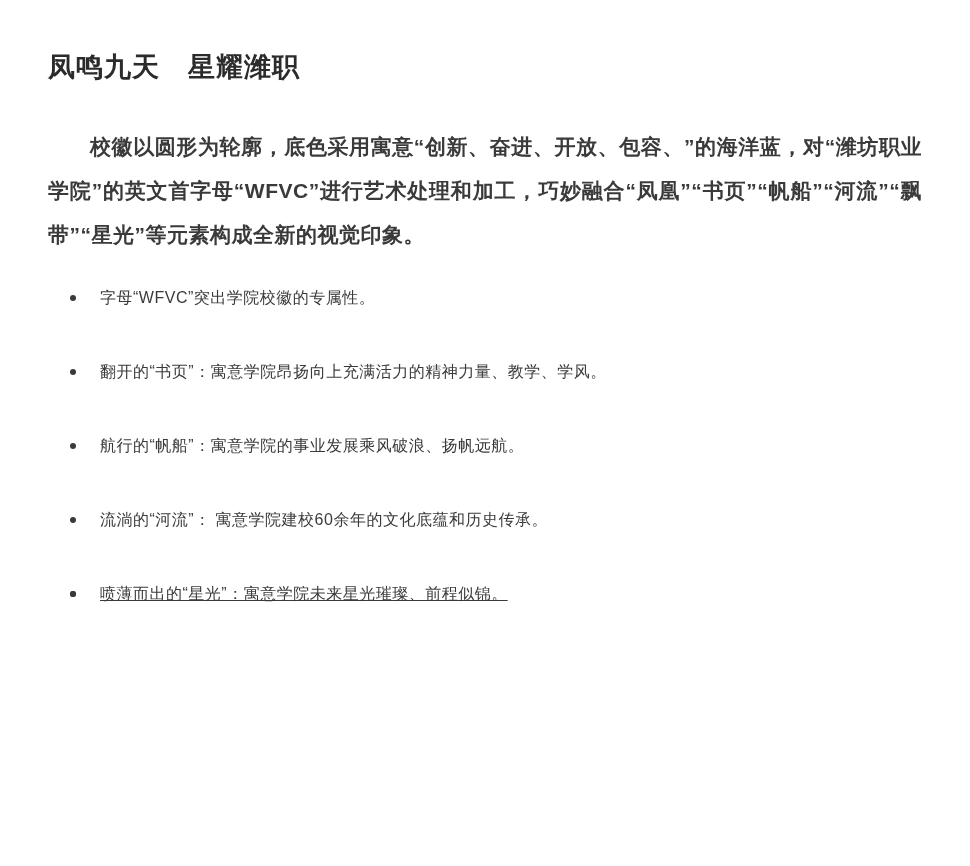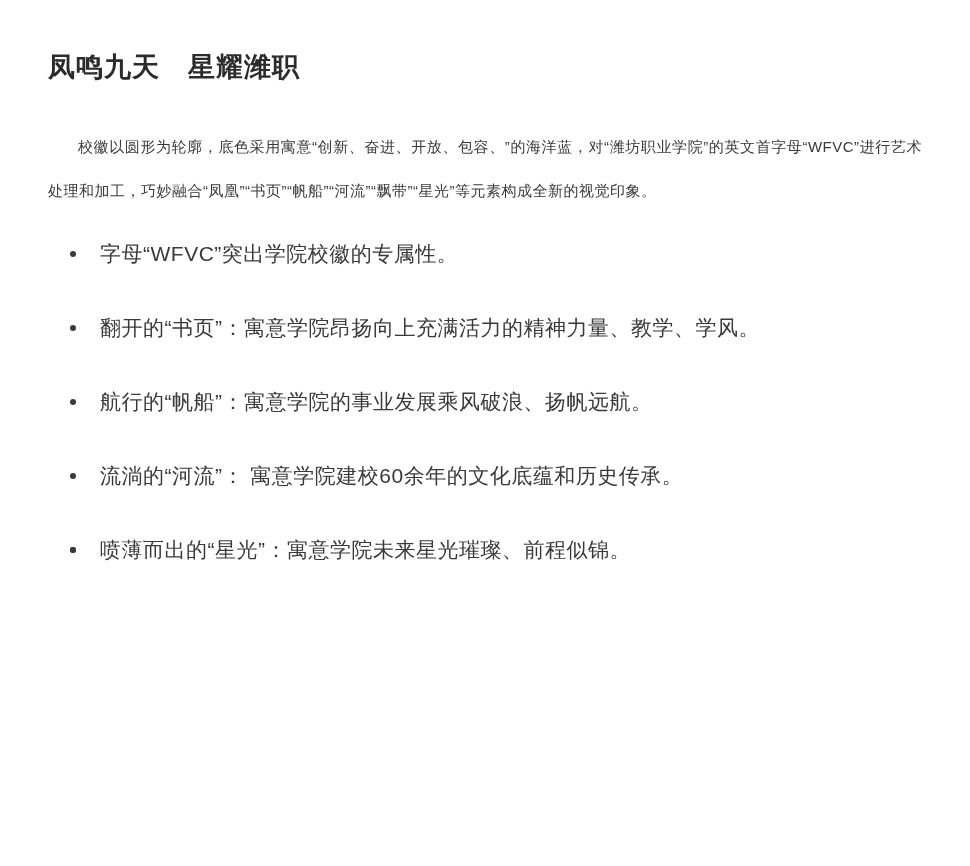--- a/index.html
+++ b/index.html
@@ -26,43 +26,45 @@
     font-weight: bold;
     color: #2b2b2b;
     letter-spacing: 1px;
     margin: 0;
     padding-top: 50px;
     line-height: 1.3;
   }
   .intro-paragraph {
     margin: 0;
     padding-top: 40px;
-    font-size: 15px;
+    font-size: 21px;
     line-height: 44px;
     color: #3a3a3a;
     text-indent: 2em;
     text-align: justify;
     letter-spacing: 0.5px;
+    font-weight: bold;
   }
   .bullet-list {
     margin: 0;
     padding: 26px 0 0 0;
     list-style: none;
   }
   .bullet-item {
     position: relative;
-    font-size: 21px;
+    font-size: 16px;
     line-height: 30px;
     color: #3a3a3a;
     padding-left: 52px;
     margin-bottom: 44px;
     letter-spacing: 0.5px;
   }
   .bullet-item:last-child {
     margin-bottom: 7px;
+    text-decoration: underline;
   }
   .bullet-dot {
     position: absolute;
     left: 22px;
     top: 12px;
     width: 6px;
     height: 6px;
     background: #3a3a3a;
     border-radius: 50%;
   }

